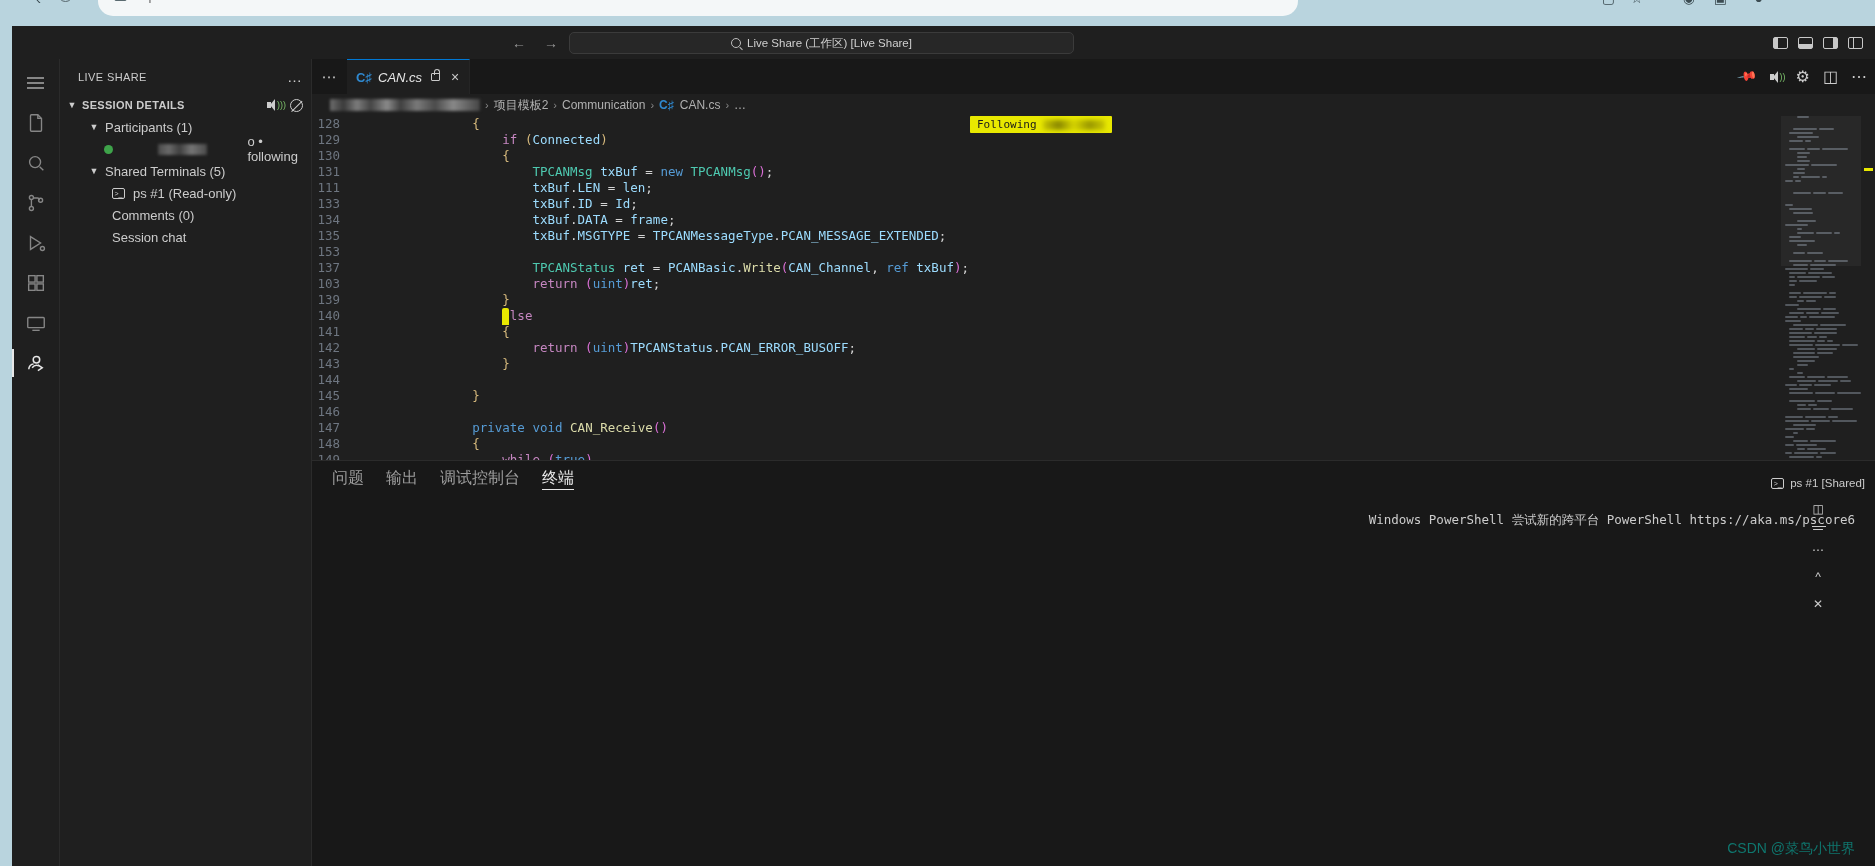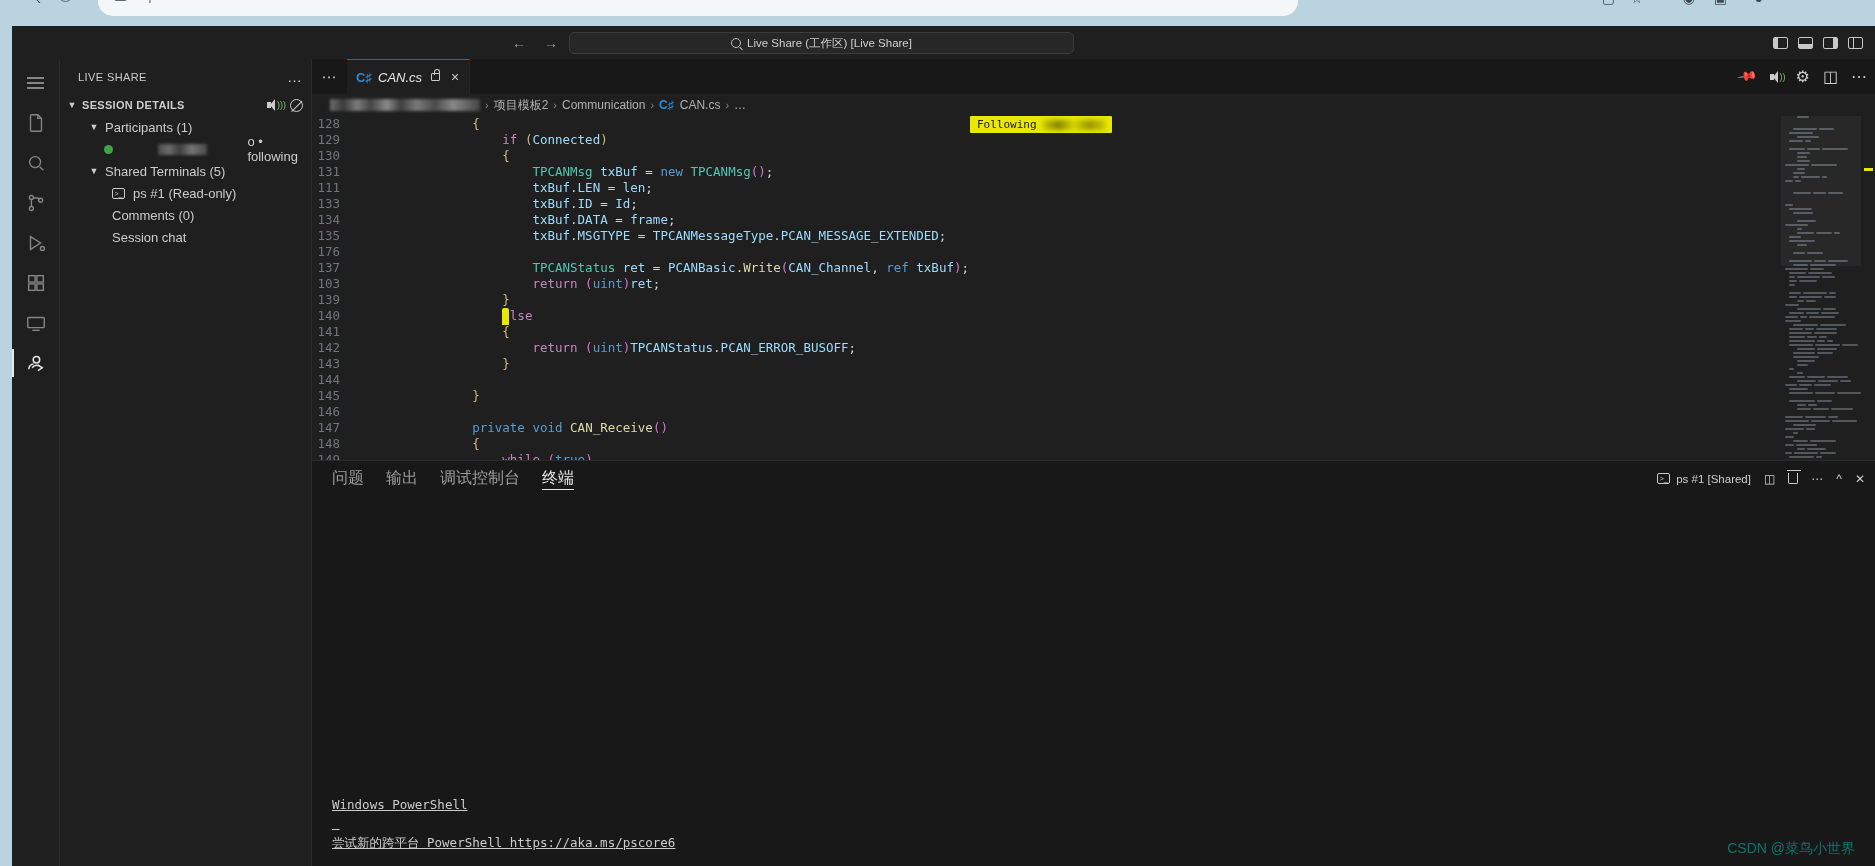--- a/index.html
+++ b/index.html
@@ -310,43 +310,43 @@
   .ptab {
     font-size: 16px; color: #9d9d9d; height: 35px;
     display: flex; align-items: center; position: relative;
   }
   .ptab.active { color: #e7e7e7; }
   .ptab.active::after {
     content: ""; position: absolute; left: 0; right: 0; bottom: 6px;
     height: 1px; background: #e7e7e7;
   }
   .panel-actions {
-    position: absolute; right: 10px; top: 0; height: 35px;
-    display: flex; align-items: center; gap: 13px; color: #cccccc; font-size: 12px;
+    position: absolute; right: 10px; top: 16px; height: 35px;
+    display: flex; align-items: center; gap: 13px; color: #cccccc; font-size: 12px; flex-direction: column;
   }
   .pa-term-pill {
     display: flex; align-items: center; gap: 6px; font-size: 11.5px; color: #cccccc;
   }
   .pa-term-ic {
     width: 13px; height: 11px; border: 1.2px solid #cccccc; border-radius: 2px;
     font-size: 7px; display: inline-flex; align-items: center; justify-content: center;
   }
   .trash-ic {
     width: 10px; height: 11px; border: 1.2px solid #cccccc;
     border-top: none; border-radius: 0 0 2px 2px; position: relative;
   }
   .trash-ic::before {
     content: ""; position: absolute; left: -2px; top: -3px;
     width: 14px; height: 1.4px; background: #cccccc;
   }
   .terminal-body {
     flex: 1; padding: 14px 20px; color: #cccccc;
     font-family: "DejaVu Sans Mono", monospace; font-size: 12.5px;
-    line-height: 19px; display: flex; flex-direction: column;
-    justify-content: flex-end; overflow: hidden; text-decoration: underline;
+    line-height: 19px; display: flex; 
+    justify-content: flex-end; overflow: hidden;
   }
   .term-line { white-space: pre; }
 
   .watermark {
     position: absolute; right: 20px; bottom: 8px;
     color: #0f766e; font-size: 14px;
     font-family: "Liberation Sans", sans-serif;
   }
 </style>
 </head>
@@ -535,21 +535,21 @@
         <div class="code-area">
           <div class="code-scroll" id="code-lines">
               <div class="code-line"><span class="ln">128</span><span class="code-text"><span class="plain">        </span><span class="br-y">{</span></span></div>
               <div class="code-line"><span class="ln">129</span><span class="code-text"><span class="plain">            </span><span class="kw2">if</span><span class="plain"> </span><span class="br-y">(</span><span class="var">Connected</span><span class="br-y">)</span></span></div>
               <div class="code-line"><span class="ln">130</span><span class="code-text"><span class="plain">            </span><span class="br-y">{</span></span></div>
               <div class="code-line"><span class="ln">131</span><span class="code-text"><span class="plain">                </span><span class="type">TPCANMsg</span><span class="plain"> </span><span class="var">txBuf</span><span class="plain"> = </span><span class="kw">new</span><span class="plain"> </span><span class="type">TPCANMsg</span><span class="br-p">()</span><span class="plain">;</span></span></div>
               <div class="code-line"><span class="ln">111</span><span class="code-text"><span class="plain">                </span><span class="var">txBuf</span><span class="plain">.</span><span class="var">LEN</span><span class="plain"> = </span><span class="var">len</span><span class="plain">;</span></span></div>
               <div class="code-line"><span class="ln">133</span><span class="code-text"><span class="plain">                </span><span class="var">txBuf</span><span class="plain">.</span><span class="var">ID</span><span class="plain"> = </span><span class="var">Id</span><span class="plain">;</span></span></div>
               <div class="code-line"><span class="ln">134</span><span class="code-text"><span class="plain">                </span><span class="var">txBuf</span><span class="plain">.</span><span class="var">DATA</span><span class="plain"> = </span><span class="var">frame</span><span class="plain">;</span></span></div>
               <div class="code-line"><span class="ln">135</span><span class="code-text"><span class="plain">                </span><span class="var">txBuf</span><span class="plain">.</span><span class="var">MSGTYPE</span><span class="plain"> = </span><span class="var">TPCANMessageType</span><span class="plain">.</span><span class="var">PCAN_MESSAGE_EXTENDED</span><span class="plain">;</span></span></div>
-              <div class="code-line"><span class="ln">176</span><span class="code-text"></span></div>
+              <div class="code-line"><span class="ln">153</span><span class="code-text"></span></div>
               <div class="code-line"><span class="ln">137</span><span class="code-text"><span class="plain">                </span><span class="type">TPCANStatus</span><span class="plain"> </span><span class="var">ret</span><span class="plain"> = </span><span class="var">PCANBasic</span><span class="plain">.</span><span class="fn">Write</span><span class="br-p">(</span><span class="var">CAN_Channel</span><span class="plain">, </span><span class="kw">ref</span><span class="plain"> </span><span class="var">txBuf</span><span class="br-p">)</span><span class="plain">;</span></span></div>
               <div class="code-line"><span class="ln">103</span><span class="code-text"><span class="plain">                </span><span class="kw2">return</span><span class="plain"> </span><span class="br-p">(</span><span class="kw">uint</span><span class="br-p">)</span><span class="var">ret</span><span class="plain">;</span></span></div>
               <div class="code-line"><span class="ln">139</span><span class="code-text"><span class="plain">            </span><span class="br-y">}</span></span></div>
               <div class="code-line"><span class="ln">140</span><span class="code-text"><span class="plain">            </span><span class="kw2">else</span></span></div>
               <div class="code-line"><span class="ln">141</span><span class="code-text"><span class="plain">            </span><span class="br-y">{</span></span></div>
               <div class="code-line"><span class="ln">142</span><span class="code-text"><span class="plain">                </span><span class="kw2">return</span><span class="plain"> </span><span class="br-p">(</span><span class="kw">uint</span><span class="br-p">)</span><span class="var">TPCANStatus</span><span class="plain">.</span><span class="var">PCAN_ERROR_BUSOFF</span><span class="plain">;</span></span></div>
               <div class="code-line"><span class="ln">143</span><span class="code-text"><span class="plain">            </span><span class="br-y">}</span></span></div>
               <div class="code-line"><span class="ln">144</span><span class="code-text"></span></div>
               <div class="code-line"><span class="ln">145</span><span class="code-text"><span class="plain">        </span><span class="br-y">}</span></span></div>
               <div class="code-line"><span class="ln">146</span><span class="code-text"></span></div>

